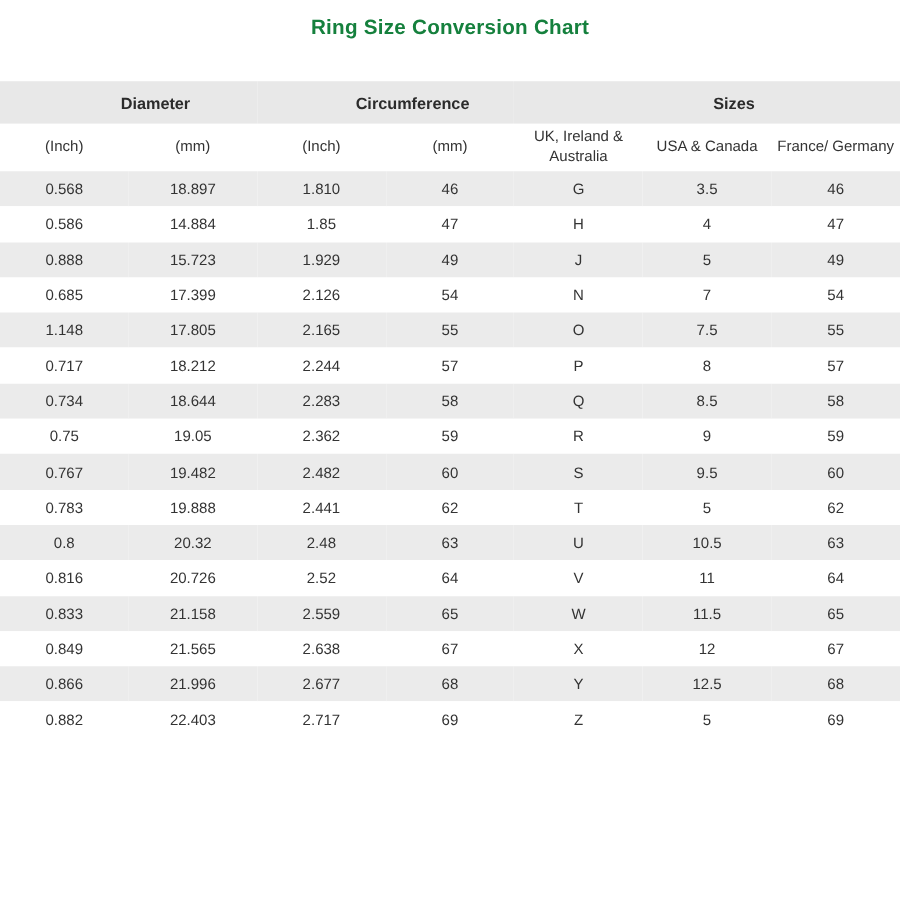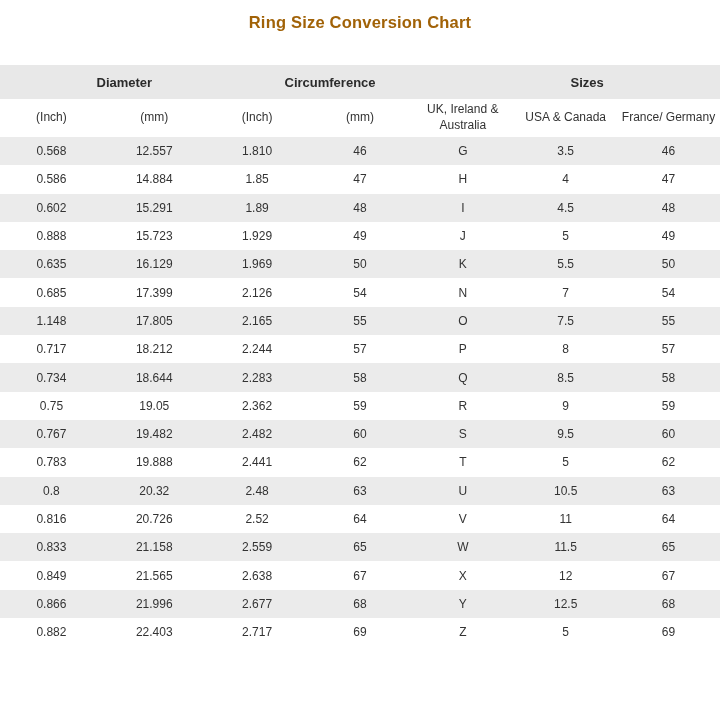--- a/index.html
+++ b/index.html
@@ -9,21 +9,21 @@
     background: #ffffff;
     font-family: "Liberation Sans", sans-serif;
     color: #333333;
     overflow: hidden;
   }
   .page-title {
     margin-top: 13px;
     text-align: center;
     font-size: 16.5px;
     font-weight: bold;
-    color: #a16207;
+    color: #15803d;
     letter-spacing: 0.2px;
   }
   table.conversion-table {
     margin-top: 33px;
     width: 720px;
     border-collapse: collapse;
     table-layout: fixed;
   }
   .conversion-table th, .conversion-table td {
     text-align: center;
@@ -82,64 +82,46 @@
       <th>(Inch)</th>
       <th>(mm)</th>
       <th>UK, Ireland &amp; Australia</th>
       <th>USA &amp; Canada</th>
       <th>France/ Germany</th>
     </tr>
   </thead>
   <tbody>
       <tr>
         <td>0.568</td>
-        <td>12.557</td>
+        <td>18.897</td>
         <td>1.810</td>
         <td>46</td>
         <td>G</td>
         <td>3.5</td>
         <td>46</td>
       </tr>
       <tr>
         <td>0.586</td>
         <td>14.884</td>
         <td>1.85</td>
         <td>47</td>
         <td>H</td>
         <td>4</td>
         <td>47</td>
       </tr>
       <tr>
-        <td>0.602</td>
-        <td>15.291</td>
-        <td>1.89</td>
-        <td>48</td>
-        <td>I</td>
-        <td>4.5</td>
-        <td>48</td>
-      </tr>
-      <tr>
         <td>0.888</td>
         <td>15.723</td>
         <td>1.929</td>
         <td>49</td>
         <td>J</td>
         <td>5</td>
         <td>49</td>
       </tr>
       <tr>
-        <td>0.635</td>
-        <td>16.129</td>
-        <td>1.969</td>
-        <td>50</td>
-        <td>K</td>
-        <td>5.5</td>
-        <td>50</td>
-      </tr>
-      <tr>
         <td>0.685</td>
         <td>17.399</td>
         <td>2.126</td>
         <td>54</td>
         <td>N</td>
         <td>7</td>
         <td>54</td>
       </tr>
       <tr>
         <td>1.148</td>

